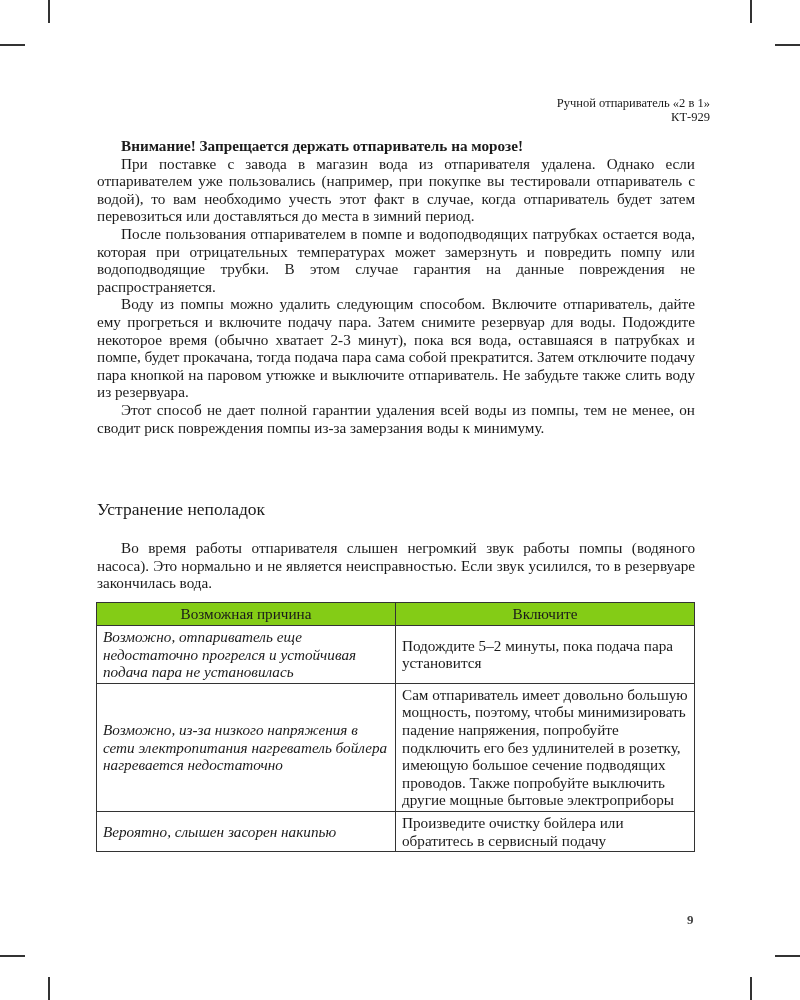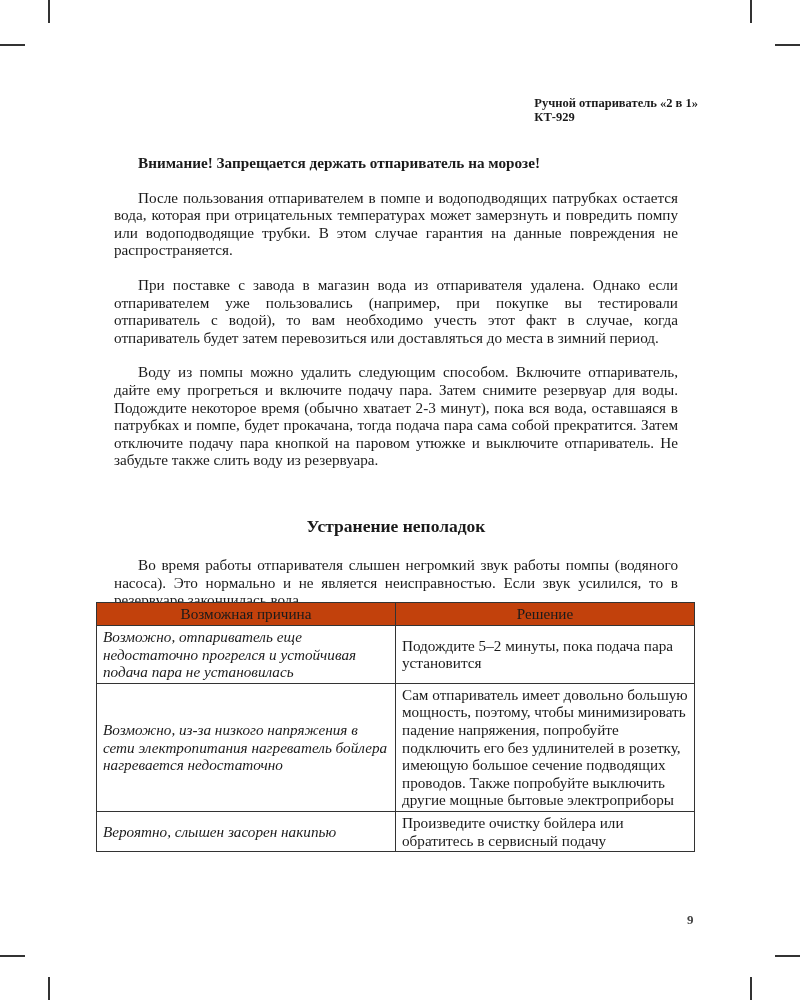--- a/index.html
+++ b/index.html
@@ -1,28 +1,28 @@
 <!DOCTYPE html>
 <html><head>
 <meta charset="utf-8">
 <style>
   html, body { margin:0; padding:0; }
   body { width:800px; height:1000px; background:#ffffff; position:relative; overflow:hidden;
          font-family:"Liberation Serif","DejaVu Serif",serif; color:#1a1a1a; }
   .crop { position:absolute; background:#333; }
-  .page-header { position:absolute; right:102px; top:96px; font-weight:bold;
+  .page-header { position:absolute; right:90px; top:96px; text-align:right; font-weight:normal;
                  font-size:12.5px; line-height:14px; }
   .content { position:absolute; left:97px; top:137px; width:598px; font-size:15.2px; line-height:17.6px; }
-  .content p { margin:17px; text-align:justify; text-indent:24px; }
+  .content p { margin:0; text-align:justify; text-indent:24px; }
   .content p.lead { font-weight:bold; }
-  .section-title { text-align:center; font-weight:bold; font-size:17.5px; margin-top:47px; margin-bottom:20px; line-height:20px; }
+  .section-title { font-weight:normal; font-size:17.5px; margin-top:63px; margin-bottom:20px; line-height:20px; }
   .subhead { font-weight:bold; margin-top:18px; text-indent:24px; }
   table.tbl { position:absolute; left:96px; top:602px; width:599px; border-collapse:collapse; font-size:15.2px; line-height:17.6px; }
   table.tbl th, table.tbl td { border:1.6px solid #333; padding:2px 6px; vertical-align:middle; text-align:left; }
-  table.tbl th { background:#c2410c; font-weight:normal; text-align:center; height:20px; padding:1px 6px; }
+  table.tbl th { background:#84cc16; font-weight:normal; text-align:center; height:20px; padding:1px 6px; }
   table.tbl td.c1 { width:286px;font-style:italic; }
   .page-num { position:absolute; left:687px; top:912px; font-size:13px; font-weight:bold; color:#444; }
 </style>
 </head>
 <body>
 
 <div class="crop" style="left:48px;top:0;width:2px;height:23px;"></div>
 <div class="crop" style="left:0;top:44px;width:25px;height:2px;"></div>
 <div class="crop" style="left:750px;top:0;width:2px;height:23px;"></div>
 <div class="crop" style="left:775px;top:44px;width:25px;height:2px;"></div>
@@ -31,33 +31,34 @@
 <div class="crop" style="left:775px;top:955px;width:25px;height:2px;"></div>
 <div class="crop" style="left:750px;top:977px;width:2px;height:23px;"></div>
 
 <div class="page-header">
   <div>Ручной отпариватель «2 в 1»</div>
   <div>КТ-929</div>
 </div>
 
 <div class="content">
   <p class="lead">Внимание! Запрещается держать отпариватель на морозе!</p>
+  <p>При поставке с завода в магазин вода из отпаривателя удалена. Однако если отпаривателем уже пользовались (например, при покупке вы тестировали отпариватель с водой), то вам необходимо учесть этот факт в случае, когда отпариватель будет затем перевозиться или доставляться до места в зимний период.</p>
   <p>После пользования отпаривателем в помпе и водоподводящих патрубках остается вода, которая при отрицательных температурах может замерзнуть и повредить помпу или водоподводящие трубки. В этом случае гарантия на данные повреждения не распространяется.</p>
-  <p>При поставке с завода в магазин вода из отпаривателя удалена. Однако если отпаривателем уже пользовались (например, при покупке вы тестировали отпариватель с водой), то вам необходимо учесть этот факт в случае, когда отпариватель будет затем перевозиться или доставляться до места в зимний период.</p>
   <p>Воду из помпы можно удалить следующим способом. Включите отпариватель, дайте ему прогреться и включите подачу пара. Затем снимите резервуар для воды. Подождите некоторое время (обычно хватает 2-3 минут), пока вся вода, оставшаяся в патрубках и помпе, будет прокачана,  тогда подача пара сама собой прекратится. Затем отключите подачу пара кнопкой на паровом утюжке и выключите отпариватель. Не забудьте также слить воду из резервуара.</p>
+  <p>Этот способ не дает полной гарантии удаления всей воды из помпы, тем не менее, он сводит риск повреждения помпы из-за замерзания воды к минимуму.</p>
 
   <div class="section-title">Устранение неполадок</div>
   <p>Во время работы отпаривателя слышен негромкий звук работы помпы (водяного насоса). Это нормально и не является неисправностью. Если звук усилился, то в резервуаре закончилась вода.</p>
 </div>
 
 <table class="tbl">
   <thead>
     <tr>
       <th>Возможная причина</th>
-      <th>Решение</th>
+      <th>Включите</th>
     </tr>
   </thead>
   <tbody>
     <tr>
       <td class="c1">Возможно, отпариватель еще недостаточно прогрелся и устойчивая подача пара не установилась</td>
       <td>Подождите 5–2 минуты, пока подача пара установится</td>
     </tr>
     <tr>
       <td class="c1">Возможно, из-за низкого напряжения в сети электропитания нагреватель бойлера нагревается недостаточно</td>
       <td>Сам отпариватель имеет довольно большую мощность, поэтому, чтобы минимизировать падение напряжения, попробуйте подключить его без удлинителей в розетку, имеющую большое сечение подводящих проводов. Также попробуйте выключить другие мощные бытовые электроприборы</td>

